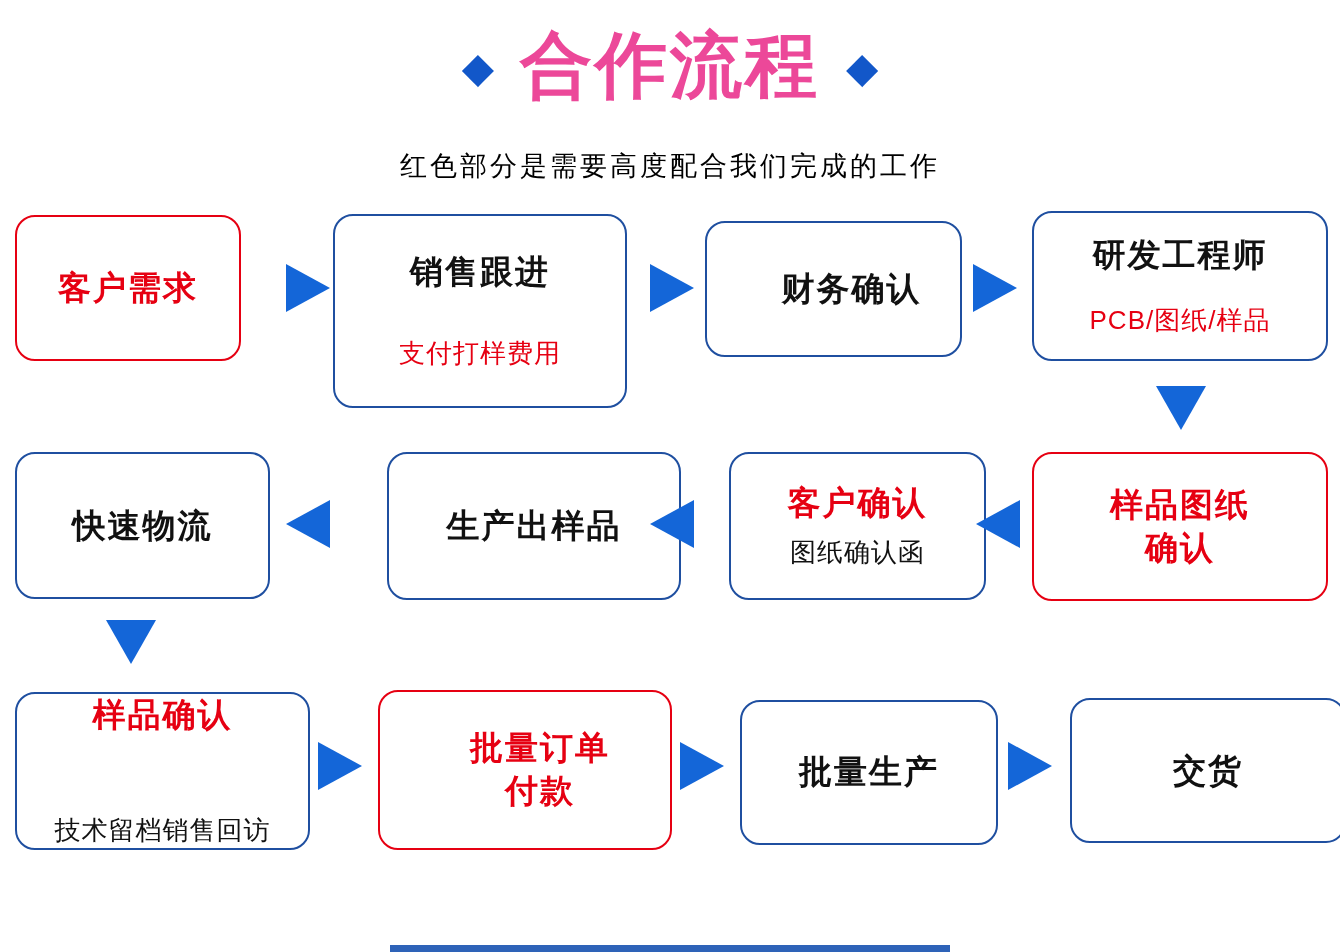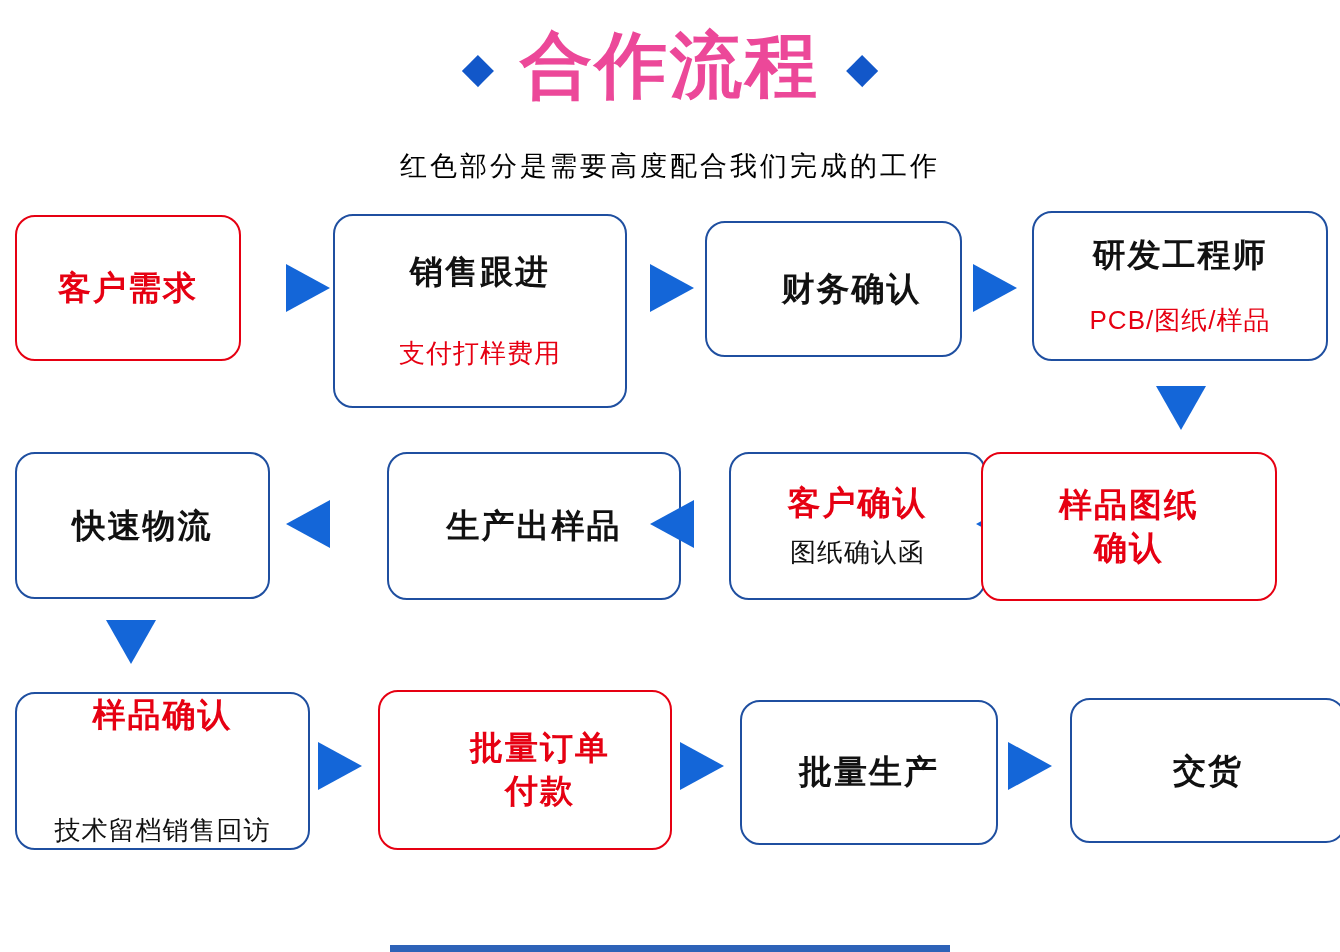--- a/index.html
+++ b/index.html
@@ -86,21 +86,21 @@
 
 <div class="arrow left" style="left:650px; top:500px;"></div>
 
 <div class="box" style="left:705px; top:452px; width:257px; height:148px;margin-left:24px;">
   <div class="box-title red">客户确认</div>
   <div class="box-sub">图纸确认函</div>
 </div>
 
 <div class="arrow left" style="left:976px; top:500px;"></div>
 
-<div class="box red-border" style="left:981px; top:452px; width:296px; height:149px;">
+<div class="box red-border" style="left:1032px; top:452px; width:296px; height:149px;">
   <div class="box-title red two-line">
     <div>样品图纸</div>
     <div>确认</div>
   </div>
 </div>
 
 <div class="arrow down" style="left:106px; top:620px;"></div>
 
 <div class="box" style="left:15px; top:692px; width:295px; height:158px;justify-content:space-between;">
   <div class="box-title red">样品确认</div>

